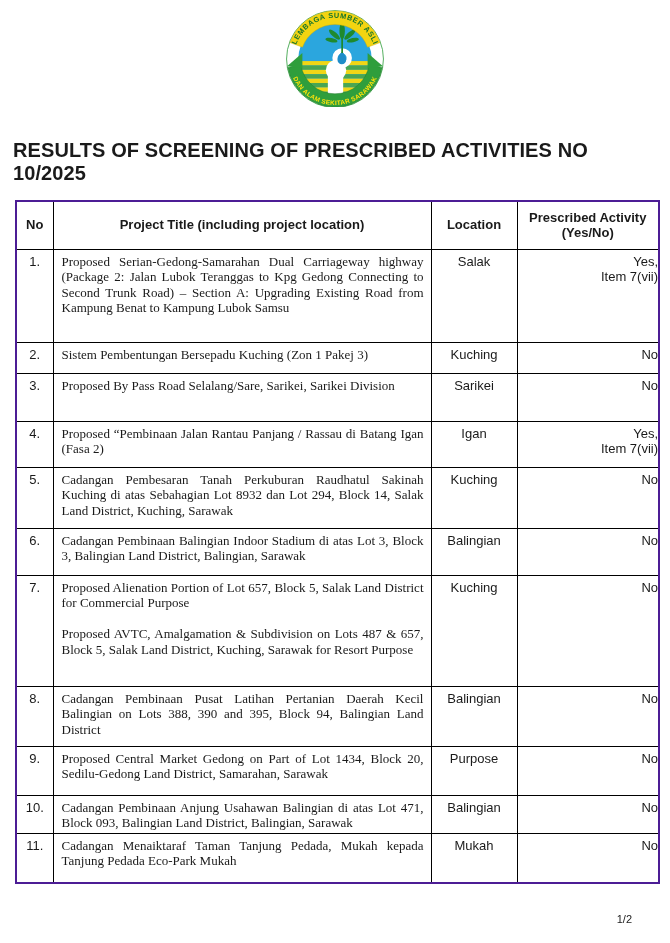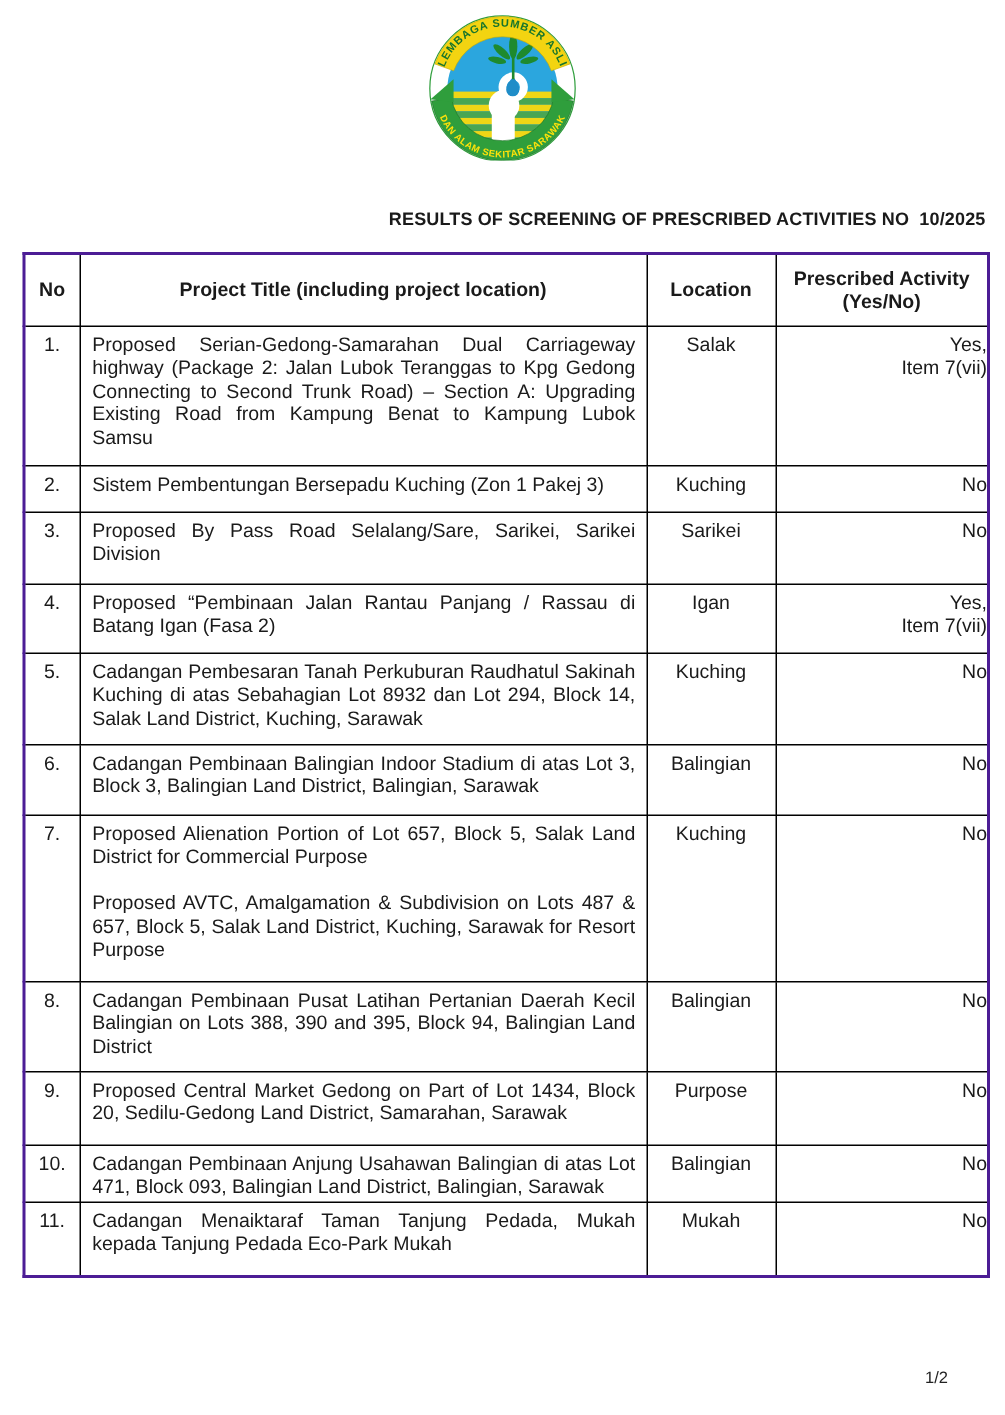--- a/index.html
+++ b/index.html
@@ -14,38 +14,38 @@
   *{box-sizing:border-box;margin:0;padding:0;}
   html,body{background:#fff;}
   body{
     width:670px;height:943px;overflow:hidden;position:relative;
     font-family:"Liberation Sans","DejaVu Sans",sans-serif;
     color:var(--ink);
   }
   .page{width:670px;height:943px;padding:8px 13px 0 13px;position:relative;}
   .logo-wrap{text-align:center;margin:0 auto;height:99px;}
   .doc-title{
-    margin-top:32px;text-align:right;font-size:12px;font-weight:bold;
+    margin-top:32px;text-align:left;font-size:20px;font-weight:bold;
     white-space:pre-wrap;letter-spacing:0.1px;
   }
   .intro{
     margin-top:17px;font-size:13.5px;line-height:1.25;text-align:justify;
   }
   table.results{
     border-collapse:collapse;table-layout:fixed;
     width:643px;margin:15px 0 0 2px;border:2px solid #4c1d95;
   }
   th,td{
     border:1px solid #000;vertical-align:top;
     font-size:13px;line-height:1.2;overflow:hidden;
   }
   thead tr{height:48px;}
   th{font-weight:bold;text-align:center;vertical-align:middle;padding:2px 4px;}
   td.c-no{text-align:center;padding-top:4px;}
-  td.c-title{text-align:justify;padding:4px 7px 2px 8px;}
+  td.c-title{text-align:justify;padding:4px 7px 2px 8px;font-family:Liberation Serif, serif;}
   td.c-loc{text-align:center;padding-top:4px;}
   td.c-act{text-align:right;padding-top:4px;}
   .pre{white-space:pre-line;}
   col.w-no{width:37px;} col.w-title{width:378px;} col.w-loc{width:86px;} col.w-act{width:142px;}
   tbody tr:nth-child(1){height:93px;}
   tbody tr:nth-child(2){height:31px;}
   tbody tr:nth-child(3){height:48px;}
   tbody tr:nth-child(4){height:46px;}
   tbody tr:nth-child(5){height:61px;}
   tbody tr:nth-child(6){height:47px;}

